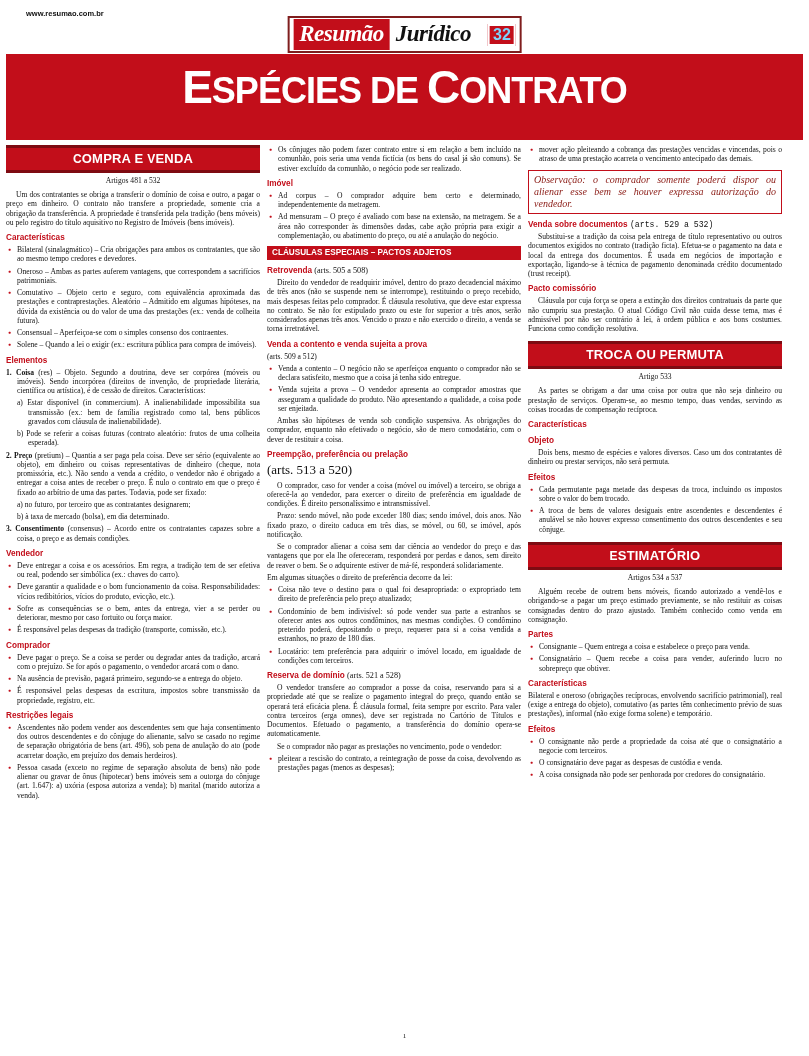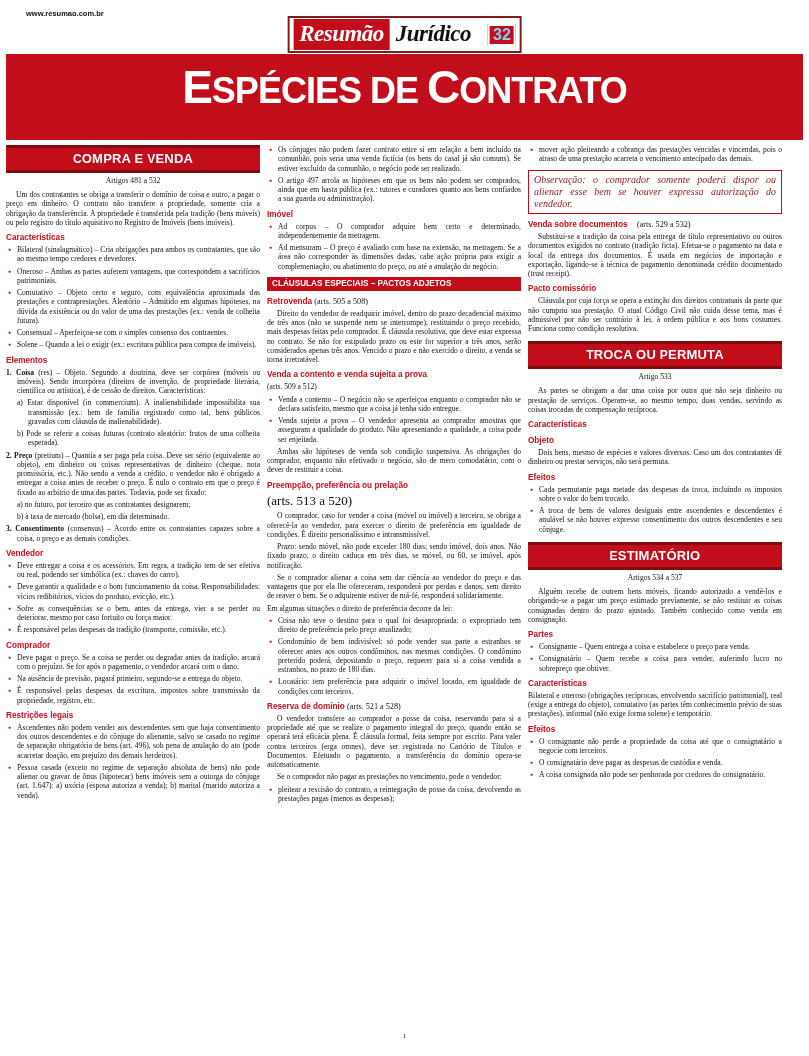--- a/index.html
+++ b/index.html
@@ -159,21 +159,20 @@
       <h3 class="red">Restrições legais</h3>
       <ul class="bullet">
         <li>Ascendentes não podem vender aos descendentes sem que haja consentimento dos outros descendentes e do cônjuge do alienante, salvo se casado no regime de separação obrigatória de bens (art. 496), sob pena de anulação do ato (pode acarretar doação, em prejuízo dos demais herdeiros).</li>
         <li>Pessoa casada (exceto no regime de separação absoluta de bens) não pode alienar ou gravar de ônus (hipotecar) bens imóveis sem a outorga do cônjuge (art. 1.647): a) uxória (esposa autoriza a venda); b) marital (marido autoriza a venda).</li>
       </ul>
     </div>
 
     <div class="col">
       <ul class="bullet">
         <li>Os cônjuges não podem fazer contrato entre si em relação a bem incluído na comunhão, pois seria uma venda fictícia (os bens do casal já são comuns). Se estiver excluído da comunhão, o negócio pode ser realizado.</li>
-        <li>O artigo 497 arrola as hipóteses em que os bens não podem ser comprados, ainda que em hasta pública (ex.: tutores e curadores quanto aos bens confiados a sua guarda ou administração).</li>
       </ul>
 
       <h3 class="red">Imóvel</h3>
       <ul class="bullet">
         <li>Ad corpus – O comprador adquire bem certo e determinado, independentemente da metragem.</li>
         <li>Ad mensuram – O preço é avaliado com base na extensão, na metragem. Se a área não corresponder às dimensões dadas, cabe ação própria para exigir a complementação, ou abatimento do preço, ou até a anulação do negócio.</li>
       </ul>
 
       <div class="subhead">CLÁUSULAS ESPECIAIS – PACTOS ADJETOS</div>
 
@@ -208,21 +207,21 @@
       </ul>
     </div>
 
     <div class="col">
       <ul class="bullet">
         <li>mover ação pleiteando a cobrança das prestações vencidas e vincendas, pois o atraso de uma prestação acarreta o vencimento antecipado das demais.</li>
       </ul>
 
       <div class="obsbox">Observação: o comprador somente poderá dispor ou alienar esse bem se houver expressa autorização do vendedor.</div>
 
-      <h3 class="red"><span>Venda sobre documentos</span> <span style="font-weight:normal;color:#111;font-family:Liberation Serif, serif;margin-left:7px;">(arts. 529 a 532)</span></h3>
+      <h3 class="red"><span>Venda sobre documentos</span> <span style="font-weight:normal;color:#111;font-family:Liberation Mono, monospace;">(arts. 529 a 532)</span></h3>
       <p>Substitui-se a tradição da coisa pela entrega de título representativo ou outros documentos exigidos no contrato (tradição ficta). Efetua-se o pagamento na data e local da entrega dos documentos. É usada em negócios de importação e exportação, ligando-se à técnica de pagamento denominada crédito documentado (trust receipt).</p>
 
       <h3 class="red">Pacto comissório</h3>
       <p>Cláusula por cuja força se opera a extinção dos direitos contratuais da parte que não cumpriu sua prestação. O atual Código Civil não cuida desse tema, mas é admissível por não ser contrário à lei, à ordem pública e aos bons costumes. Funciona como condição resolutiva.</p>
 
       <div class="sechead" style="margin-top:8px;"><span>T</span><span class="sm">ROCA OU </span><span>P</span><span class="sm">ERMUTA</span></div>
       <div class="secsub">Artigo 533</div>
       <p>As partes se obrigam a dar uma coisa por outra que não seja dinheiro ou prestação de serviços. Operam-se, ao mesmo tempo, duas vendas, servindo as coisas trocadas de compensação recíproca.</p>
 
       <h3 class="red">Características</h3>

